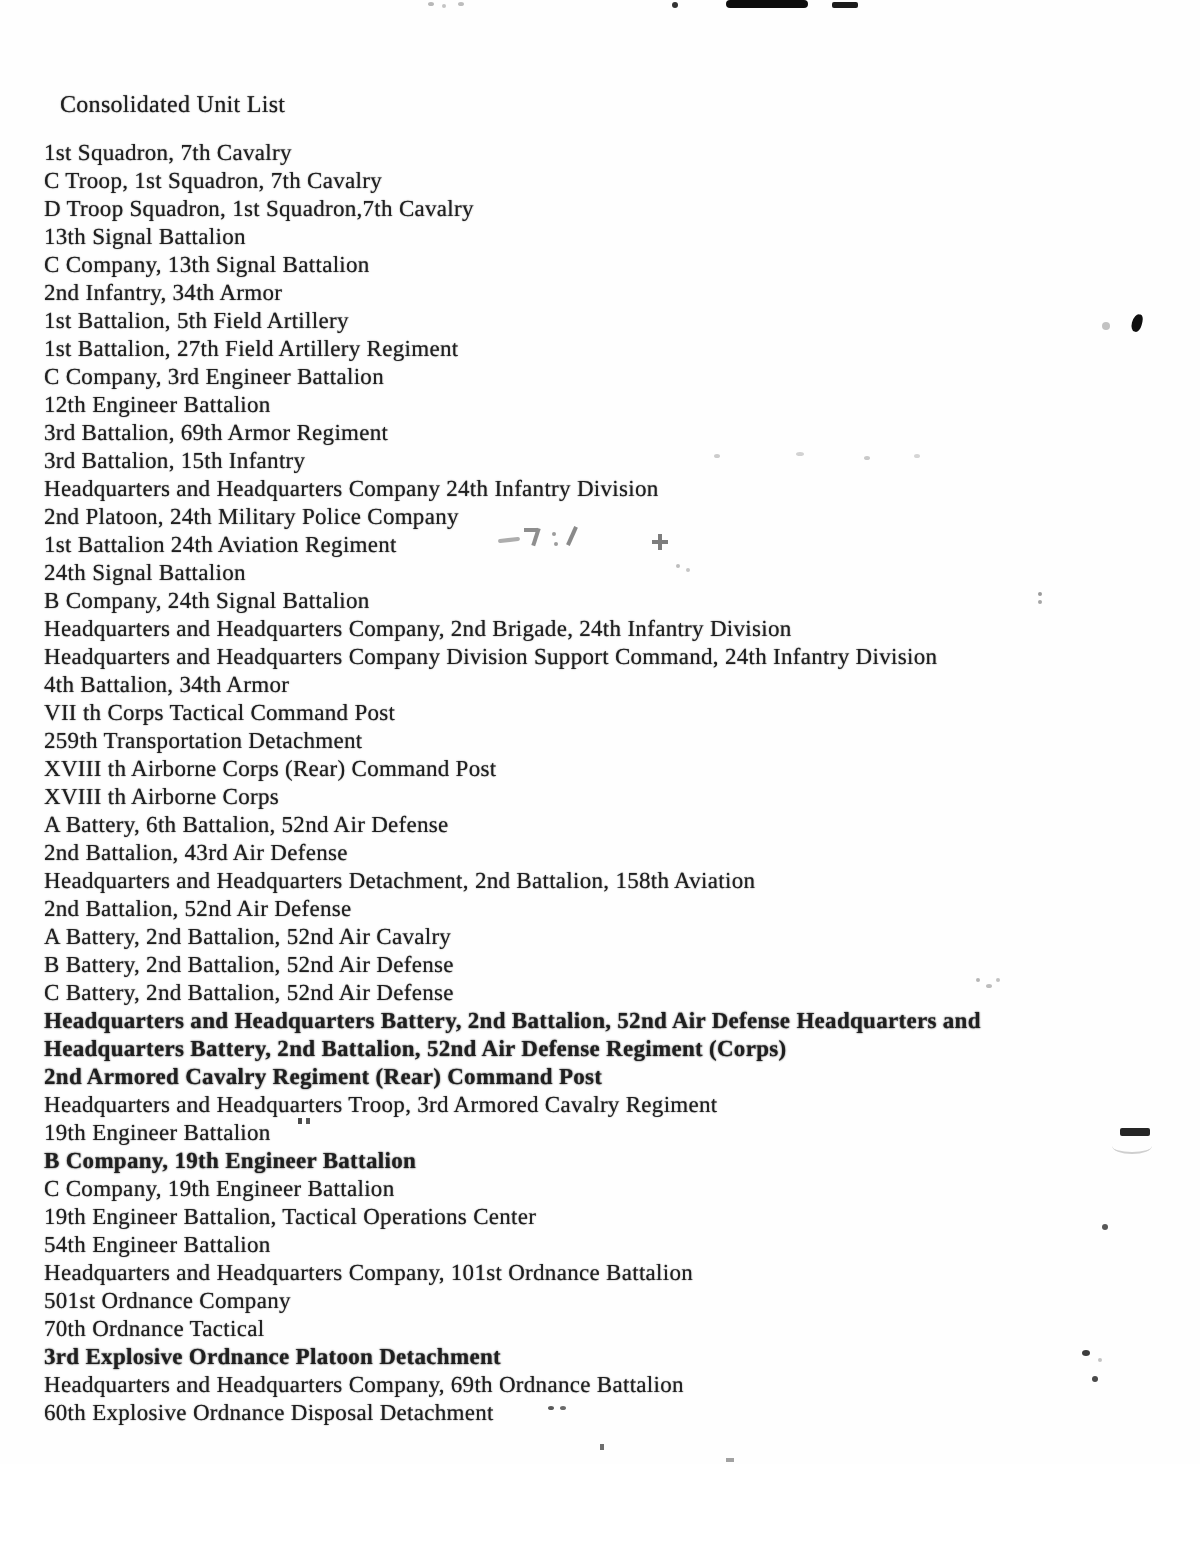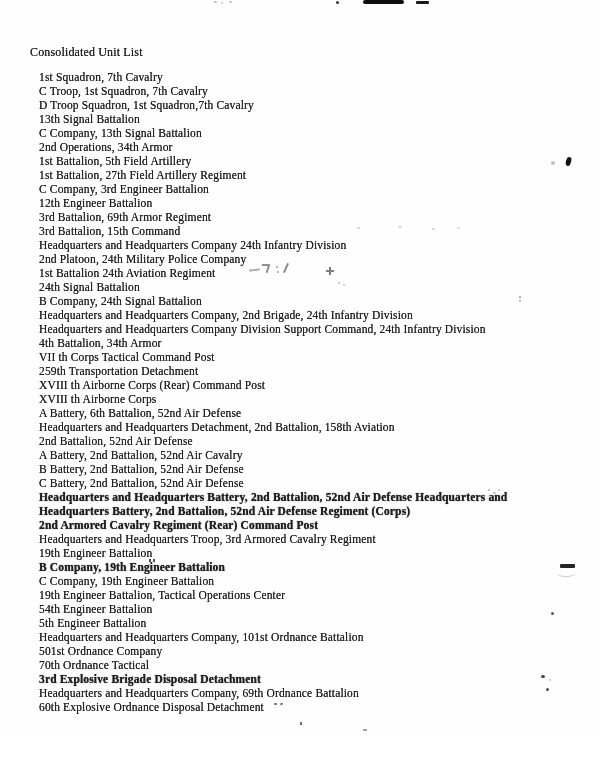--- a/index.html
+++ b/index.html
@@ -24,21 +24,21 @@
     white-space: nowrap;
   }
   .doc-title {
     position: absolute;
     left: 30px;
     top: 45px;
     font-size: 12px;
   }
   .unit-list {
     position: absolute;
-    left: 39px;
+    left: 22px;
     top: 70px;
     font-size: 11.5px;
   }
   .unit-line {
     height: 14px;
     line-height: 14px;
   }
   .unit-line.heavy {
     font-weight: 700;
     text-shadow: 0 0 0.9px rgba(20,20,20,0.95);
@@ -103,59 +103,59 @@
 <div class="sheet">
 
   <div class="doc-title">Consolidated Unit List</div>
 
   <div class="unit-list">
       <div class="unit-line">1st Squadron, 7th Cavalry</div>
       <div class="unit-line">C Troop, 1st Squadron, 7th Cavalry</div>
       <div class="unit-line">D Troop Squadron, 1st Squadron,7th Cavalry</div>
       <div class="unit-line">13th Signal Battalion</div>
       <div class="unit-line">C Company, 13th Signal Battalion</div>
-      <div class="unit-line">2nd Operations, 34th Armor</div>
+      <div class="unit-line">2nd Infantry, 34th Armor</div>
       <div class="unit-line">1st Battalion, 5th Field Artillery</div>
       <div class="unit-line">1st Battalion, 27th Field Artillery Regiment</div>
       <div class="unit-line">C Company, 3rd Engineer Battalion</div>
       <div class="unit-line">12th Engineer Battalion</div>
       <div class="unit-line">3rd Battalion, 69th Armor Regiment</div>
-      <div class="unit-line">3rd Battalion, 15th Command</div>
+      <div class="unit-line">3rd Battalion, 15th Infantry</div>
       <div class="unit-line">Headquarters and Headquarters Company 24th Infantry Division</div>
       <div class="unit-line">2nd Platoon, 24th Military Police Company</div>
       <div class="unit-line">1st Battalion 24th Aviation Regiment</div>
       <div class="unit-line">24th Signal Battalion</div>
       <div class="unit-line">B Company, 24th Signal Battalion</div>
       <div class="unit-line">Headquarters and Headquarters Company, 2nd Brigade, 24th Infantry Division</div>
       <div class="unit-line">Headquarters and Headquarters Company Division Support Command, 24th Infantry Division</div>
       <div class="unit-line">4th Battalion, 34th Armor</div>
       <div class="unit-line">VII th Corps Tactical Command Post</div>
       <div class="unit-line">259th Transportation Detachment</div>
       <div class="unit-line">XVIII th Airborne Corps (Rear) Command Post</div>
       <div class="unit-line">XVIII th Airborne Corps</div>
       <div class="unit-line">A Battery, 6th Battalion, 52nd Air Defense</div>
+      <div class="unit-line">2nd Battalion, 43rd Air Defense</div>
       <div class="unit-line">Headquarters and Headquarters Detachment, 2nd Battalion, 158th Aviation</div>
       <div class="unit-line">2nd Battalion, 52nd Air Defense</div>
       <div class="unit-line">A Battery, 2nd Battalion, 52nd Air Cavalry</div>
       <div class="unit-line">B Battery, 2nd Battalion, 52nd Air Defense</div>
       <div class="unit-line">C Battery, 2nd Battalion, 52nd Air Defense</div>
       <div class="unit-line heavy">Headquarters and Headquarters Battery, 2nd Battalion, 52nd Air Defense Headquarters and</div>
       <div class="unit-line heavy">Headquarters Battery, 2nd Battalion, 52nd Air Defense Regiment (Corps)</div>
       <div class="unit-line heavy">2nd Armored Cavalry Regiment (Rear) Command Post</div>
       <div class="unit-line">Headquarters and Headquarters Troop, 3rd Armored Cavalry Regiment</div>
       <div class="unit-line">19th Engineer Battalion</div>
       <div class="unit-line heavy">B Company, 19th Engineer Battalion</div>
       <div class="unit-line">C Company, 19th Engineer Battalion</div>
       <div class="unit-line">19th Engineer Battalion, Tactical Operations Center</div>
       <div class="unit-line">54th Engineer Battalion</div>
-      <div class="unit-line">5th Engineer Battalion</div>
       <div class="unit-line">Headquarters and Headquarters Company, 101st Ordnance Battalion</div>
       <div class="unit-line">501st Ordnance Company</div>
       <div class="unit-line">70th Ordnance Tactical</div>
-      <div class="unit-line heavy">3rd Explosive Brigade Disposal Detachment</div>
+      <div class="unit-line heavy">3rd Explosive Ordnance Platoon Detachment</div>
       <div class="unit-line">Headquarters and Headquarters Company, 69th Ordnance Battalion</div>
       <div class="unit-line">60th Explosive Ordnance Disposal Detachment</div>
     </div>
 
   <div class="page-number">C-6</div>
 
   <div class="art top-speck1 dot"></div>
   <div class="art top-speck2 dot"></div>
   <div class="art top-speck3 dot"></div>
   <div class="art top-dot dot"></div>

